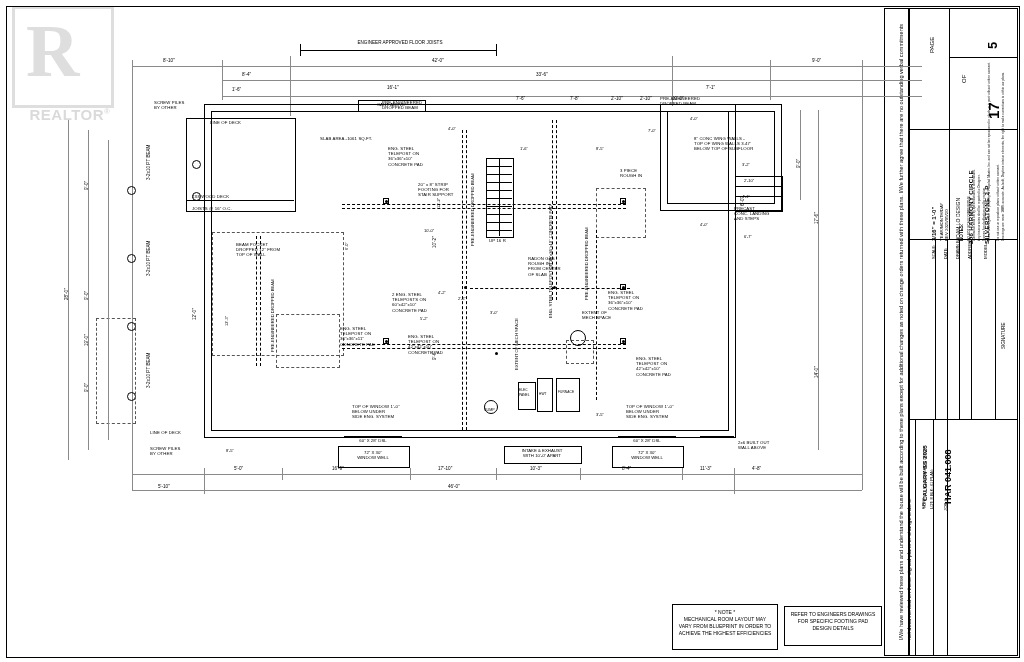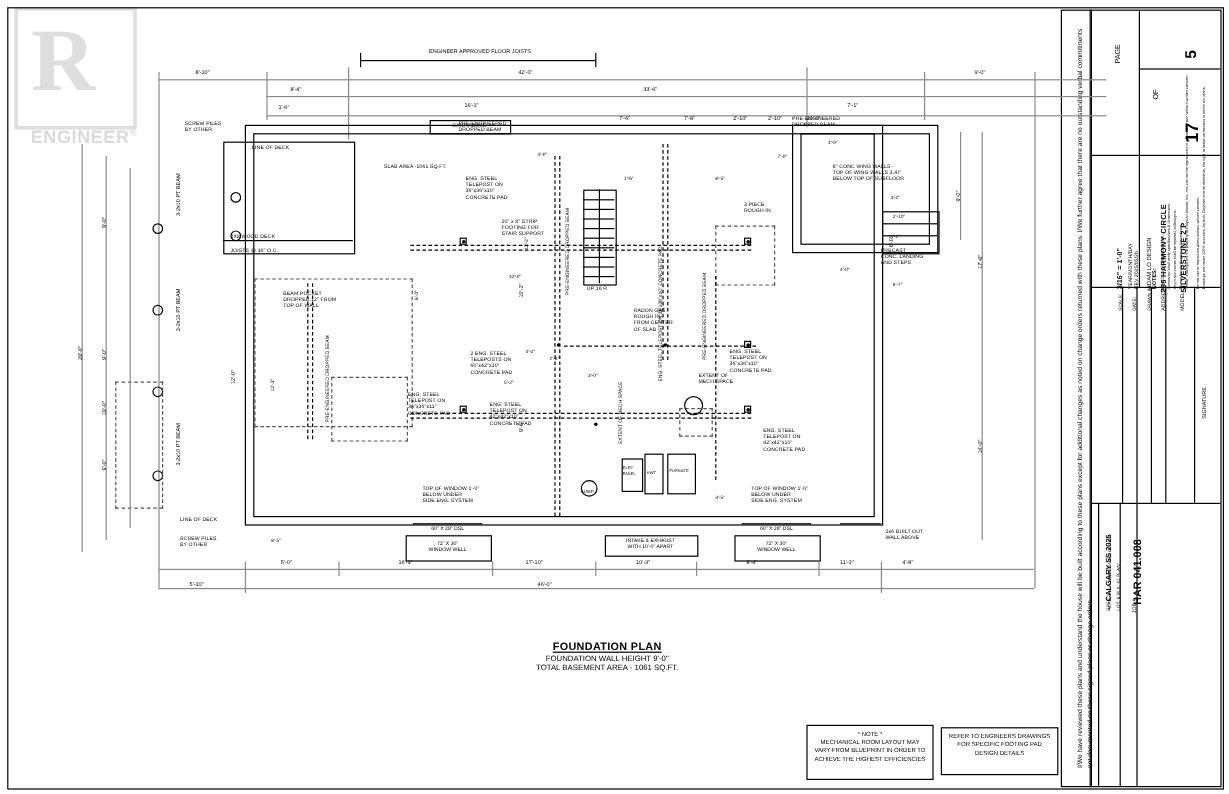--- a/index.html
+++ b/index.html
@@ -52,21 +52,21 @@
   .ttl .t3{font-size:6.5px;}
 </style>
 </head>
 <body>
 
 <div class="sheet">
 
   <div class="wm">
     <div class="box"></div>
     <div class="rglyph">R</div>
-    <div class="rtext"><span>ENGINEER</span><span class="reg">®</span></div>
+    <div class="rtext"><span>REALTOR</span><span class="reg">®</span></div>
   </div>
 
   <div class="box" style="left:6px;top:6px;width:1012px;height:650px;border-color:#000;"></div>
 
   <div class="tb">
 
     <div class="v" style="left:40px;top:0;height:120px;"></div>
     <div class="h" style="left:40px;top:48px;width:68px;"></div>
     <div class="h" style="left:40px;top:120px;width:68px;"></div>
     <div class="h" style="left:0;top:120px;width:40px;"></div>
@@ -394,25 +394,20 @@
   <div class="vtext" style="left:344px;top:250px;font-size:4px;">6'-0"</div>
   <div class="dim" style="left:448px;top:126px;font-size:4px;">4'-0"</div>
   <div class="dim" style="left:520px;top:146px;font-size:4px;">1'-6"</div>
   <div class="dim" style="left:596px;top:146px;font-size:4px;">8'-5"</div>
   <div class="vtext" style="left:436px;top:208px;font-size:4px;">12'-2"</div>
   <div class="dim" style="left:596px;top:412px;font-size:4px;">3'-5"</div>
   <div class="dim" style="left:490px;top:310px;font-size:4px;">3'-0"</div>
   <div class="dim" style="left:648px;top:128px;font-size:4px;">7'-0"</div>
   <div class="dim" style="left:700px;top:222px;font-size:4px;">4'-0"</div>
 
-  <div class="ttl" style="left:374px;top:534px;width:264px;">
-    <div class="t1">FOUNDATION PLAN</div>
-    <div class="t2">FOUNDATION WALL HEIGHT 9'-0"</div>
-    <div class="t3">TOTAL BASEMENT AREA - 1061 SQ.FT.</div>
-  </div>
 
   <div class="note" style="left:672px;top:604px;width:104px;height:40px;white-space:pre;">* NOTE *
 MECHANICAL ROOM LAYOUT MAY
 VARY FROM BLUEPRINT IN ORDER TO
 ACHIEVE THE HIGHEST EFFICIENCIES</div>
   <div class="note" style="left:784px;top:606px;width:96px;height:34px;white-space:pre;">REFER TO ENGINEERS DRAWINGS
 FOR SPECIFIC FOOTING PAD
 DESIGN DETAILS</div>
 
 </div>

